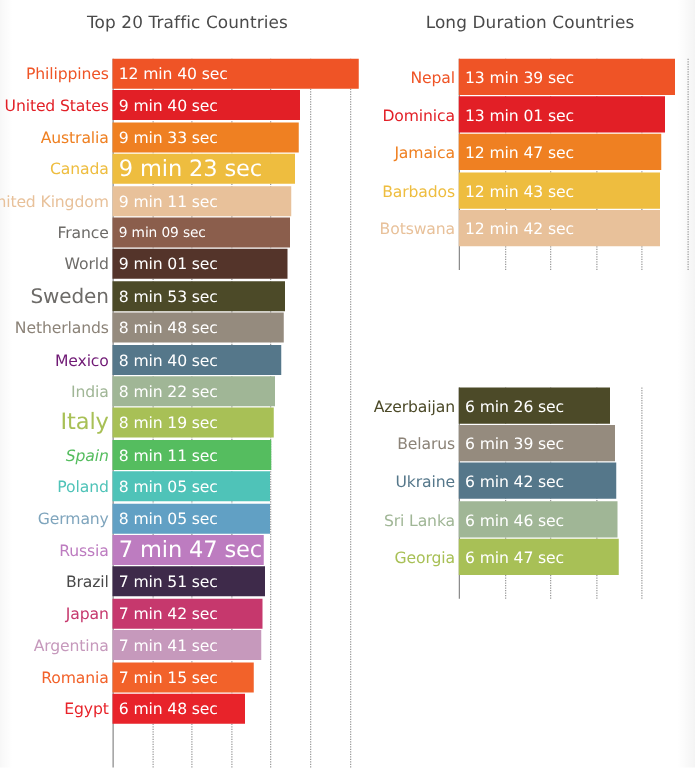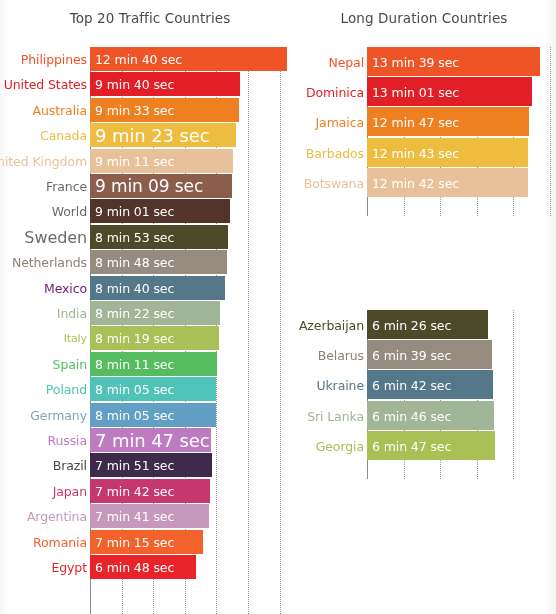--- a/index.html
+++ b/index.html
@@ -132,21 +132,21 @@
         <span class="bar-value" style="font-size: 18px; text-align: right;">9 min 23 sec</span>
         <span class="cat-label" style="color: rgb(238, 189, 63); font-size: 12.5px;">Canada</span>
       </div>
       <div class="bar-row" style="top: 102px; height: 24px; width: 100%;">
         <div class="bar" style="width: 143px; background: rgb(232, 193, 154);"></div>
         <span class="bar-value" style="font-size: 12.5px;">9 min 11 sec</span>
         <span class="cat-label" style="color: rgb(232, 193, 154); font-size: 12.5px;">United Kingdom</span>
       </div>
       <div class="bar-row" style="top: 127px; height: 24px; width: 100%;">
         <div class="bar" style="width: 142px; background: rgb(139, 94, 76);"></div>
-        <span class="bar-value" style="font-size: 17px; text-align: center;">9 min 09 sec</span>
+        <span class="bar-value" style="font-size: 11px; text-align: center;">9 min 09 sec</span>
         <span class="cat-label" style="color: rgb(109, 107, 104); font-size: 12.5px;">France</span>
       </div>
       <div class="bar-row" style="top: 152px; height: 24px; width: 100%;">
         <div class="bar" style="width: 140px; background: rgb(84, 52, 42);"></div>
         <span class="bar-value" style="font-size: 12.5px;">9 min 01 sec</span>
         <span class="cat-label" style="color: rgb(109, 107, 104); font-size: 12.5px;">World</span>
       </div>
       <div class="bar-row" style="top: 178px; height: 24px; width: 100%;">
         <div class="bar" style="width: 138px; background: rgb(76, 74, 40);"></div>
         <span class="bar-value" style="font-size: 12.5px;">8 min 53 sec</span>
@@ -163,26 +163,26 @@
         <span class="cat-label" style="color: #701a75; font-size: 12.5px;">Mexico</span>
       </div>
       <div class="bar-row" style="top: 254px; height: 24px; width: 100%;">
         <div class="bar" style="width: 130px; background: rgb(160, 182, 150);"></div>
         <span class="bar-value" style="font-size: 12.5px;">8 min 22 sec</span>
         <span class="cat-label" style="color: rgb(160, 182, 150); font-size: 12.5px;">India</span>
       </div>
       <div class="bar-row" style="top: 279px; height: 24px; width: 100%;">
         <div class="bar" style="width: 129px; background: rgb(168, 192, 86);"></div>
         <span class="bar-value" style="font-size: 12.5px;">8 min 19 sec</span>
-        <span class="cat-label" style="color: rgb(168, 192, 86); font-size: 11px; margin-left: 29px;">Italy</span>
+        <span class="cat-label" style="color: rgb(168, 192, 86); font-size: 18px; margin-left: 29px;">Italy</span>
       </div>
       <div class="bar-row" style="top: 305px; height: 24px; width: 100%;">
         <div class="bar" style="width: 127px; background: rgb(85, 189, 95);"></div>
         <span class="bar-value" style="font-size: 12.5px;">8 min 11 sec</span>
-        <span class="cat-label" style="color: rgb(85, 189, 95); font-size: 12.5px;">Spain</span>
+        <span class="cat-label" style="color: rgb(85, 189, 95); font-size: 12.5px; font-style: italic;">Spain</span>
       </div>
       <div class="bar-row" style="top: 330px; height: 24px; width: 100%;">
         <div class="bar" style="width: 126px; background: rgb(79, 195, 184);"></div>
         <span class="bar-value" style="font-size: 12.5px;">8 min 05 sec</span>
         <span class="cat-label" style="color: rgb(79, 195, 184); font-size: 12.5px;">Poland</span>
       </div>
       <div class="bar-row" style="top: 356px; height: 24px; width: 100%;">
         <div class="bar" style="width: 126px; background: rgb(97, 160, 196);"></div>
         <span class="bar-value" style="font-size: 12.5px;">8 min 05 sec</span>
         <span class="cat-label" style="color: rgb(127, 165, 189); font-size: 12.5px;">Germany</span>

